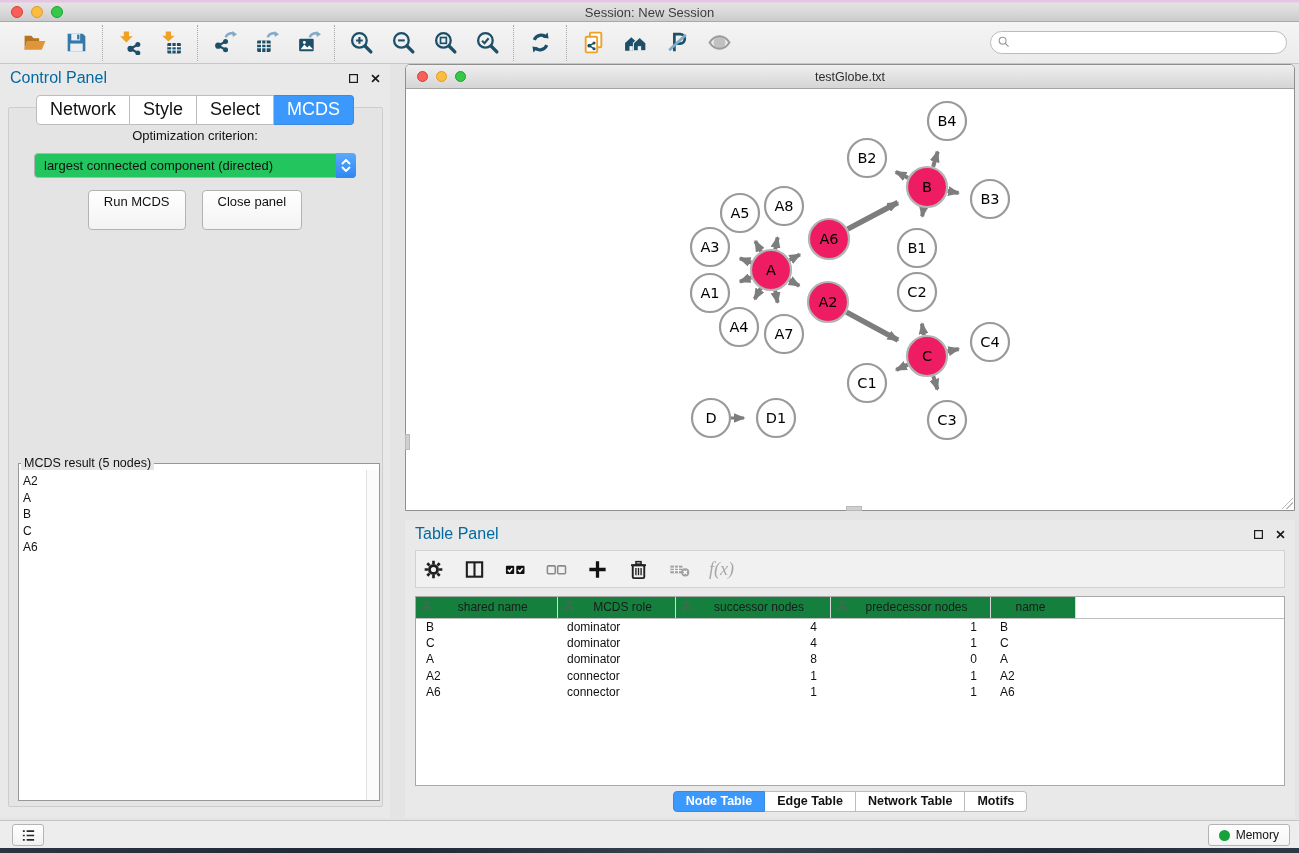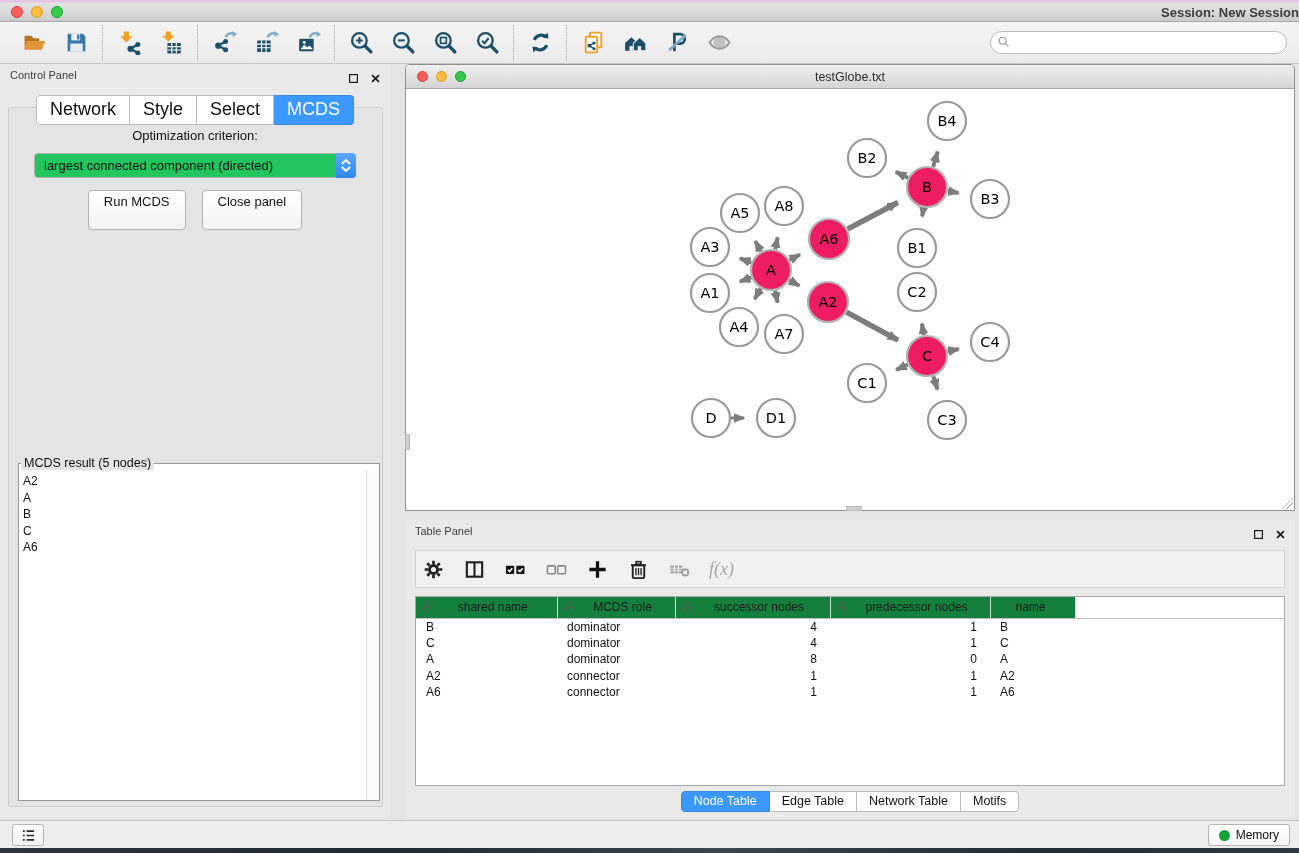--- a/index.html
+++ b/index.html
@@ -4,22 +4,22 @@
 <style>
   * { margin:0; padding:0; box-sizing:border-box; }
   html,body { width:1299px; height:853px; overflow:hidden;
     font-family:"Liberation Sans","DejaVu Sans",sans-serif; background:#e4e4e4; }
   body { position:relative; }
 
   
   #titlebar { position:absolute; left:0; top:0; width:1299px; height:22px;
     background:linear-gradient(#e6c5e4 0px,#e6c5e4 2px,#e3e3e3 3px,#d9d9d9 12px,#c9c9c9 22px);
     border-bottom:1px solid #a9a9a9; }
-  #titlebar .title { position:absolute; left:0; right:0; top:3px; height:34px; text-align:right;
-    font-size:13px; line-height:19px; color:#3c3c3c;font-weight:bold; }
+  #titlebar .title { position:absolute; left:0; right:0; top:3px; height:34px; text-align:center;
+    font-size:13px; line-height:19px; color:#3c3c3c; }
   .lights { position:absolute; left:11px; top:6px; display:flex; gap:8px; }
   .light { width:12px; height:12px; border-radius:50%; }
   .light.red { background:#f85f58; border:1px solid #dd3d34; }
   .light.yellow { background:#fcbc40; border:1px solid #dd9c27; }
   .light.green { background:#35c849; border:1px solid #1da32f; }
   .lights.small .light { width:11px; height:11px; }
 
   
   #toolbar { position:absolute; left:0; top:22px; width:1299px; height:42px;
     background:linear-gradient(#f4f4f4,#ebebeb); border-bottom:1px solid #c6c6c6;
@@ -29,21 +29,21 @@
   .tb-btn { width:30px; height:30px; display:flex; align-items:center; justify-content:center; cursor:default; }
   .tb-btn svg { width:25px; height:25px; }
   #search-wrap { margin-left:auto; margin-right:4px; position:relative; }
   #search-wrap svg { position:absolute; left:7px; top:4px; width:15px; height:15px; }
   #search-input { width:297px; height:23px; border:1px solid #bcbcbc; border-radius:12px;
     background:#fff; padding:0 10px 0 26px; font-size:13px; outline:none; }
 
   
   #control-panel { position:absolute; left:0; top:64px; width:390px; height:754px; background:#e9e9e9; }
   .panel-header { position:relative; height:26px; }
-  .panel-header .ph-title { position:absolute; left:10px; top:5px; font-size:11px; color:#404040; }
+  .panel-header .ph-title { position:absolute; left:10px; top:5px; font-size:16px; color:#0369a1; }
   .ph-icons { position:absolute; right:9px; top:6px; display:flex; gap:11px; }
   .ph-icons svg { width:11px; height:11px; }
   #cp-tabs { position:absolute; left:0; right:0; top:31px; display:flex; justify-content:center; z-index:3; }
   .seg-tab { font-size:18px; padding:3px 13px 4px; background:#fff; border:1px solid #bdbdbd;
     color:#111; cursor:default; }
   .seg-tab + .seg-tab { border-left:none; }
   .seg-tab:first-child { border-radius:4px 0 0 4px; }
   .seg-tab:last-child { border-radius:0 4px 4px 0; }
   .seg-tab.active { background:#3b99fd; border-color:#3b8ae0; color:#fff; }
   #cp-content { position:absolute; left:8px; right:7px; top:43px; bottom:11px;
@@ -92,21 +92,21 @@
   table { border-collapse:collapse; table-layout:fixed; width:100%; }
   th { height:21px; background:#15803d; border-bottom:1px solid #bdbdbd; border-right:1px solid #d8d8d8;
     font-size:12px; font-weight:normal; color:#1a1a1a; }
   th.filler { background:#fff; border-right:none; }
   .th-inner { display:flex; align-items:center; }
   .th-inner svg { width:12px; height:12px; margin-left:5px; flex:0 0 auto; }
   .th-inner .th-label { flex:1; text-align:center; padding-right:4px; }
   td { height:16.5px; font-size:12px; color:#111; padding:0 4px 0 10px; white-space:nowrap; overflow:hidden; }
   td.num { text-align:right; padding-right:13px; }
 
-  #tp-tabs { position:absolute; left:0; right:0; top:271px; display:flex; justify-content:center; }
+  #tp-tabs { position:absolute; left:0; right:0; top:271px; display:flex; justify-content:center;font-weight:bold; }
   #tp-tabs .seg-tab { font-size:12.5px; padding:2px 12px 3px; }
 
   
   #status-bar { position:absolute; left:0; top:820px; width:1299px; height:28px;
     background:#ededed; border-top:1px solid #c4c4c4; }
   #console-btn { position:absolute; left:12px; top:3px; width:32px; height:22px;
     background:linear-gradient(#fff,#f2f2f2); border:1px solid #b4b4b4; border-radius:3px;
     display:flex; align-items:center; justify-content:center; }
   #console-btn svg { width:15px; height:15px; }
   #memory-btn { position:absolute; right:9px; top:3px; height:22px;

